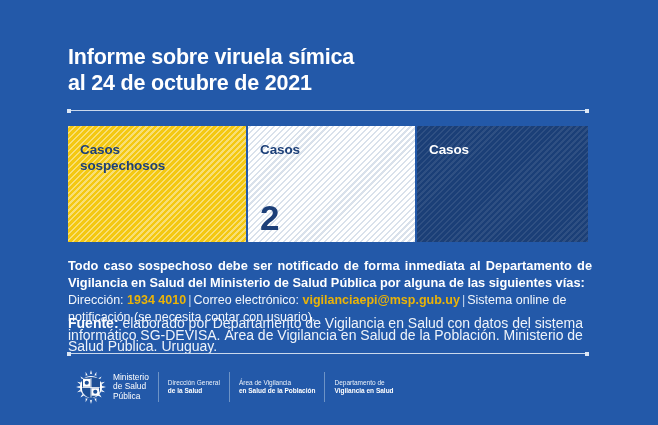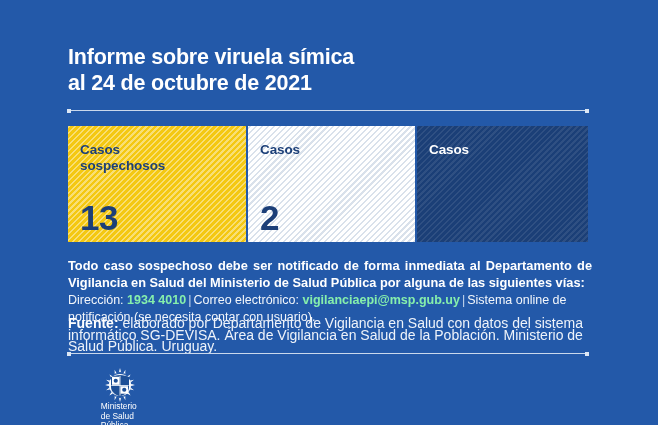--- a/index.html
+++ b/index.html
@@ -141,21 +141,21 @@
     text-align: justify;
     text-align-last: left;
   }
   .body-contact {
     margin-top: 1px;
     font-size: 12.5px;
     font-weight: normal;
     line-height: 16.5px;
     color: #f2f6fb;
   }
-  .body-contact b { font-weight: bold; color: #86efac; }
+  .body-contact b { font-weight: bold; color: #eab308; }
   .sep { color: #c7d8ee; padding: 0 2px; }
 
   
   .fuente {
     position: absolute;
     left: 68px;
     top: 318px;
     width: 524px;
     font-size: 14px;
     line-height: 11.5px;
@@ -164,21 +164,20 @@
   .fuente b { font-weight: bold; color: #ffffff; }
 
   
   .footer {
     position: absolute;
     left: 76px;
     top: 368px;
     height: 38px;
     display: flex;
     align-items: center;
-    flex-direction: column;
   }
   .crest {
     width: 30px;
     height: 34px;
     margin-right: 7px;
     flex: 0 0 auto;
   }
   .msp-name {
     font-size: 8.4px;
     line-height: 9.6px;
@@ -218,21 +217,20 @@
 
   <div class="rule rule-top"></div>
 
   <div class="stats">
 
     <div class="stat stat-yellow">
       <div class="stat-label txt-navy">
         <div>Casos</div>
         <div>sospechosos</div>
       </div>
-      <div class="stat-value txt-navy">13</div>
     </div>
 
     <div class="stat stat-white">
       <div class="stat-label txt-navy">
         <div>Casos</div>
       </div>
       <div class="stat-value txt-navy">2</div>
     </div>
 
     <div class="stat stat-navy">

